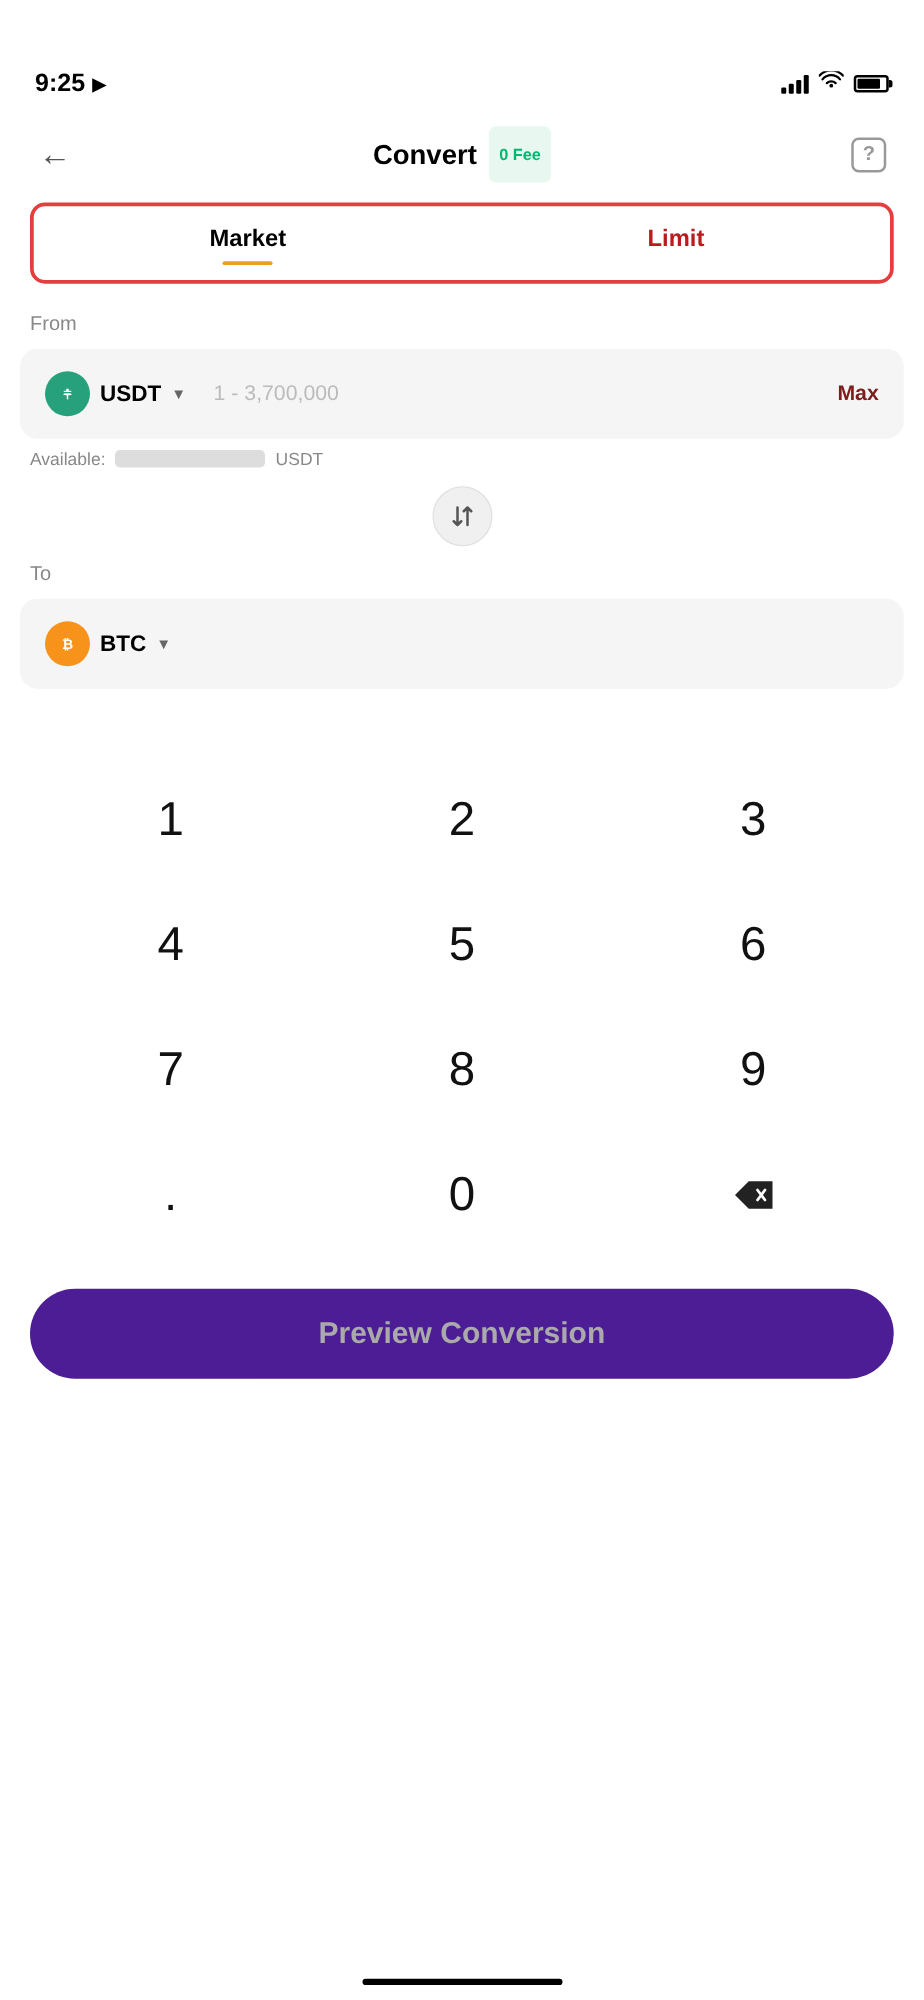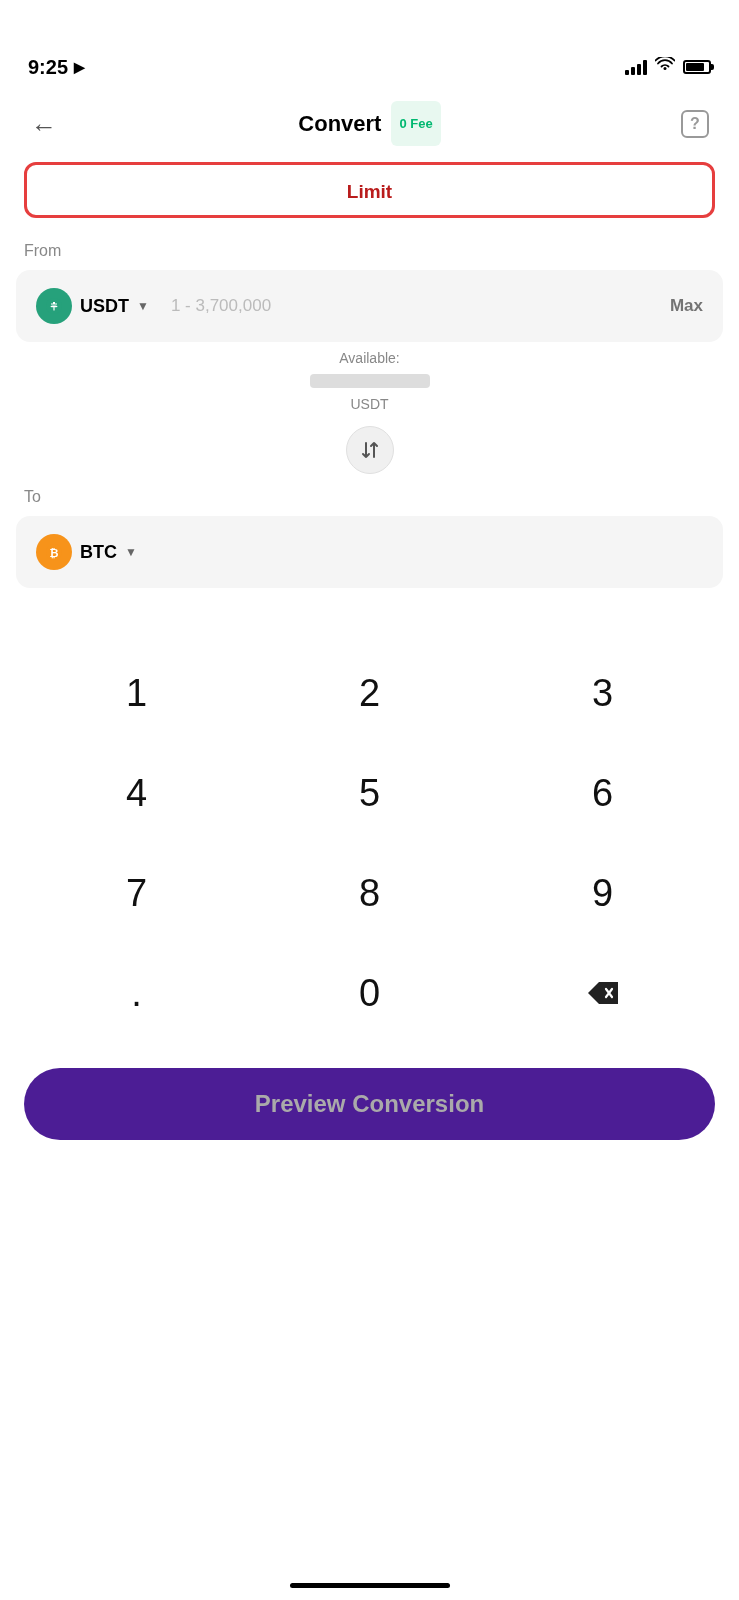--- a/index.html
+++ b/index.html
@@ -219,30 +219,29 @@
     }
     .currency-input-placeholder {
       flex: 1;
       font-size: 17px;
       color: #bbb;
       padding-left: 10px;
     }
     .max-btn {
       font-size: 17px;
       font-weight: 600;
-      color: #737373;
+      color: #7f1d1d;
       cursor: pointer;
     }
 
     .available-row {
       margin: 6px 24px 4px 24px;
       display: flex;
       align-items: center;
       gap: 8px;
-      flex-direction: column;
     }
     .available-label {
       font-size: 14px;
       color: #888;
     }
     .available-value {
       width: 120px;
       height: 14px;
       background: #ddd;
       border-radius: 4px;
@@ -372,20 +371,24 @@
   <div class="header-center">
     <span class="header-title">Convert</span>
     <span class="fee-badge">0 Fee</span>
   </div>
   <div class="help-btn">
     <div class="help-icon">?</div>
   </div>
 </div>
 
 <div class="tab-switcher">
+  <div class="tab-item active">
+    <span class="tab-label">Market</span>
+    <div class="tab-underline"></div>
+  </div>
   <div class="tab-item">
     <span class="tab-label">Limit</span>
   </div>
 </div>
 
 <div class="section-label">From</div>
 <div class="currency-box">
   <div class="currency-selector">
     <div class="currency-icon usdt-icon">
       <svg width="20" height="20" viewBox="0 0 20 20" fill="none">

